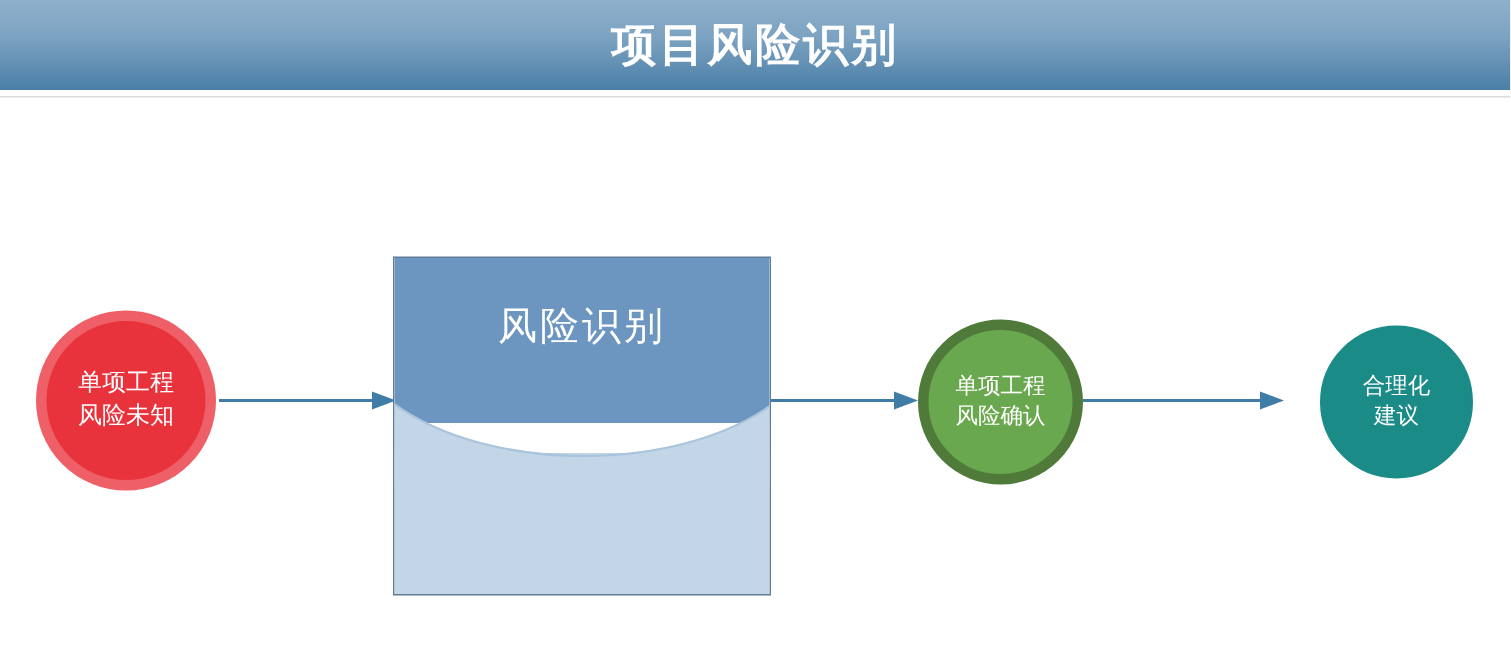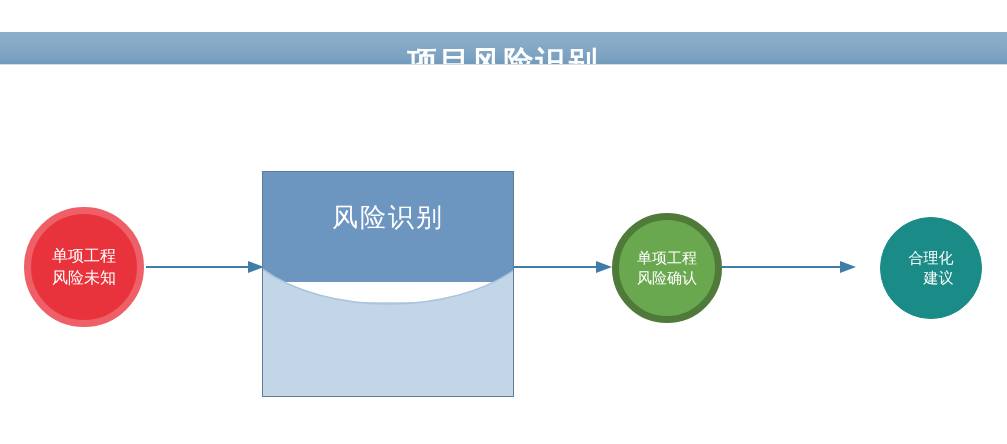--- a/index.html
+++ b/index.html
@@ -21,21 +21,20 @@
   
   .title-bar {
     position: absolute;
     left: 0;
     top: 0;
     width: 1007px;
     height: 62px;
     background: linear-gradient(to bottom, #8fb0cc 0%, #7da3c2 40%, #4a7fa7 100%);
     border-bottom: 2px solid #ffffff;
     box-sizing: border-box;
-    margin-top: 32px;
   }
   .title-bar .title-text {
     position: absolute;
     left: 0;
     top: 0;
     width: 100%;
     height: 100%;
     display: flex;
     align-items: center;
     justify-content: center;
@@ -57,21 +56,21 @@
     box-sizing: border-box;
   }
 
   
   .node {
     position: absolute;
     box-sizing: border-box;
     display: flex;
     align-items: center;
     justify-content: center;
-    text-align: right;
+    text-align: center;
     color: #ffffff;
     line-height: 1.35;
     white-space: pre-line;
   }
 
   
   .node-red {
     left: 24px;
     top: 142px;
     width: 120px;

